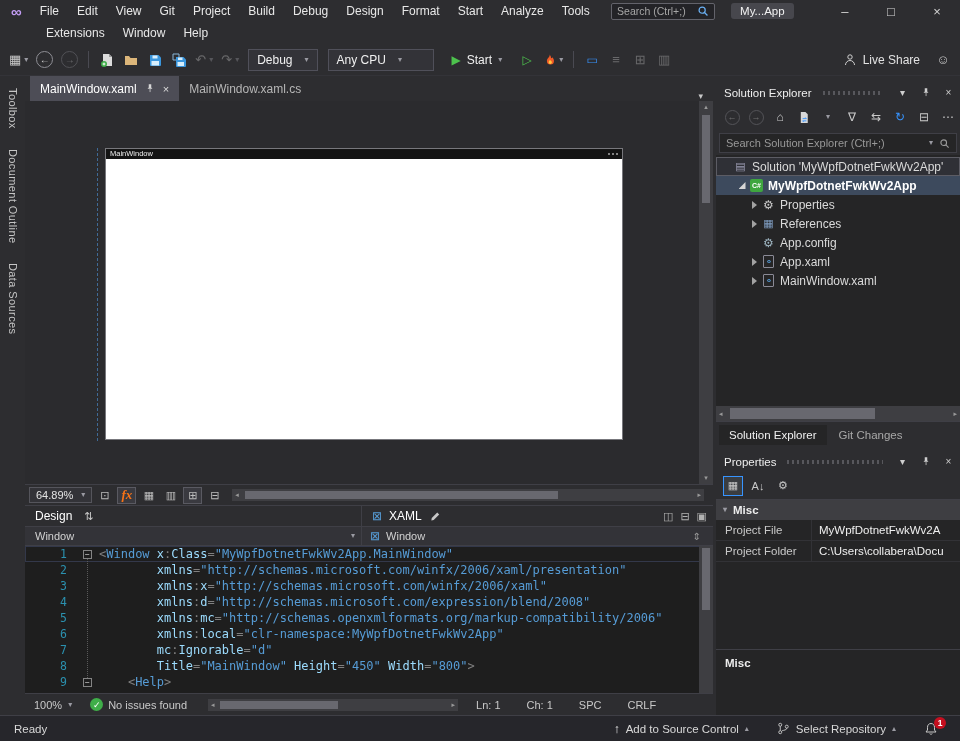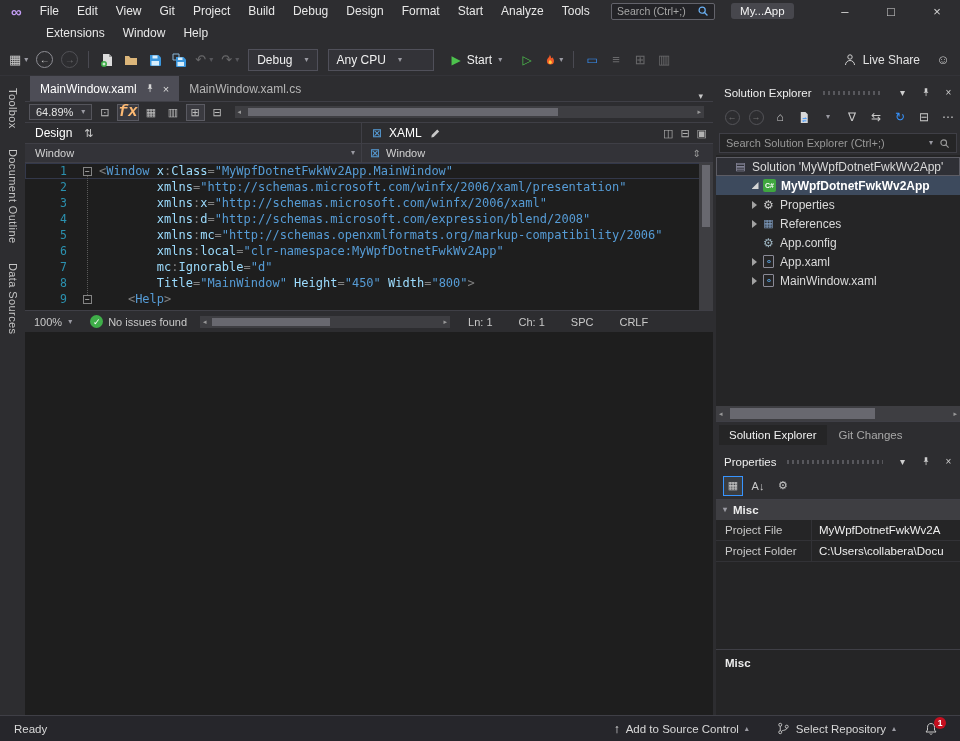--- a/index.html
+++ b/index.html
@@ -53,21 +53,21 @@
 .ddots i{width:2px;height:2px;background:#a8a8a8;border-radius:50%}
 .vscroll{position:absolute;right:0;top:0;bottom:0;width:14px;background:#3e3e42}
 .vscroll .arr{position:absolute;left:0;width:14px;height:12px;display:flex;align-items:center;justify-content:center;font-size:7px;color:#999}
 .vscroll .arr.b{bottom:0}
 .vthumb{position:absolute;left:3px;width:8px;background:#68686f}
 
 .dstat{height:21px;background:#2d2d30;border-top:1px solid #3f3f46;display:flex;align-items:center;padding:0 4px;gap:3px;flex:none}
 .zoombox{height:16px;border:1px solid #55555c;background:#333338;display:flex;align-items:center;gap:8px;padding:0 6px;font-size:11px;color:#e4e4e4;white-space:nowrap}
 .dicon{min-width:19px;height:17px;display:flex;align-items:center;justify-content:center;color:#bdbdbd;font-size:11px}
 .dicon.boxed{border:1px solid #5a5a62;background:#3a3a40}
-.fx{font-style:italic;font-weight:bold;font-family:Liberation Mono, monospace;font-size:16px;color:#fdba74}
+.fx{font-style:italic;font-weight:bold;font-family:Liberation Serif, serif;font-size:13px;color:#f97316}
 .hscroll{flex:1;height:12px;background:#3e3e42;margin:0 5px;position:relative;display:flex;align-items:center;justify-content:space-between;padding:0 3px;color:#999;font-size:7px}
 .hthumb{position:absolute;top:2px;bottom:2px;background:#68686f}
 .dstat .hthumb{left:13px;right:31%}
 
 .splitbar{height:22px;background:#2d2d30;border-top:1px solid #3f3f46;border-bottom:1px solid #3f3f46;display:flex;align-items:center;font-size:12px;flex:none}
 .split-left{width:336px;display:flex;align-items:center;gap:12px;padding-left:10px}
 .dlabel{color:#fff}
 .swapico{color:#c8c8c8;font-size:11px}
 .split-right{flex:1;height:100%;display:flex;align-items:center;gap:7px;border-left:1px solid #3f3f46;padding-left:10px}
 .xglyph{color:#569cd6;font-size:12px}
@@ -86,21 +86,21 @@
 .foldm{width:22px;flex:none;display:flex;align-items:center}
 .foldbox{width:9px;height:9px;border:1px solid #848484;color:#cccccc;font-size:8px;line-height:7px;text-align:center;margin-left:6px;background:#1e1e1e}
 .ct{white-space:pre}
 .tok-t{color:#569cd6}.tok-a{color:#9cdcfe}.tok-p{color:#808080}.tok-v{color:#569cd6}.tok-w{color:#d4d4d4}
 .fguide{position:absolute;left:62px;top:13px;height:119px;border-left:1px dotted #5a5a5a}
 .cvscroll{position:absolute;right:0;top:0;bottom:0;width:14px;background:#3e3e42}
 
 .estat{height:22px;background:#2d2d30;border-top:1px solid #3f3f46;display:flex;align-items:center;font-size:11px;color:#c9c9c9;flex:none}
 .ezoom{display:flex;align-items:center;gap:6px;padding:0 9px;white-space:nowrap}
 .okc{width:13px;height:13px;border-radius:50%;background:#3fae49;color:#fff;font-size:9px;display:flex;align-items:center;justify-content:center;margin:0 5px 0 9px}
-.issues{margin-right:8px;white-space:nowrap}
+.issues{margin-right:16px;white-space:nowrap}
 .estat .hscroll{max-width:250px}
 .estat .hthumb{left:12px;right:48%}
 .pos{padding:0 13px;white-space:nowrap}
 
 
 .vdivider{position:absolute;left:713px;top:76px;width:3px;height:639px;background:#2d2d30}
 .rightcol{position:absolute;left:716px;top:76px;width:244px;height:639px;background:#252526;display:flex;flex-direction:column}
 .rgap{height:6px;background:#2d2d30;flex:none}
 .panelhdr{height:21px;display:flex;align-items:center;padding:0 3px 0 8px;background:#2d2d30;font-size:11.5px;color:#eeeeee;gap:6px;flex:none;white-space:nowrap}
 .grip{flex:1;height:4px;margin:0 5px;background-image:repeating-linear-gradient(90deg,#57575c 0 2px,transparent 2px 5px)}
@@ -321,20 +321,38 @@
             </svg>
           </span>
         <span class="tabico">×</span>
       </div>
       <div class="etab">
         <span>MainWindow.xaml.cs</span>
       </div>
       <span class="tabbar-end">▾</span>
     </div>
 
+    <div class="designer">
+      <div class="dguide"></div>
+      <div class="dwindow">
+        <div class="dtitle">
+          <span>MainWindow</span>
+          <span class="ddots">
+              <i></i>
+              <i></i>
+              <i></i>
+            </span>
+        </div>
+      </div>
+      <div class="vscroll">
+        <span class="arr">▴</span>
+        <span class="vthumb" style="top:14px;height:88px"></span>
+        <span class="arr b">▾</span>
+      </div>
+    </div>
 
     <div class="dstat">
       <div class="zoombox">
           <span>64.89%</span>
           <span class="caret">▾</span>
         </div>
       <span class="dicon">⊡</span>
       <span class="dicon boxed fx">fx</span>
       <span class="dicon">▦</span>
       <span class="dicon">▥</span>
@@ -471,21 +489,21 @@
             </svg>
           </span>
       </div>
     </div>
     <div class="tree" id="setree">
         <div class="trow foc" style="padding-left: 4px;">
           <span class="chev none"></span>
           <span class="fi i-sln">▤</span>
           <span class="tlabel">Solution 'MyWpfDotnetFwkWv2App'</span>
         </div>
-        <div class="trow sel" style="padding-left: 33px;">
+        <div class="trow sel" style="padding-left: 20px;">
           <span class="chev expanded">
             <i></i>
           </span>
           <span class="fi">
             <span class="i-cs">C#</span>
           </span>
           <span class="tlabel b">MyWpfDotnetFwkWv2App</span>
         </div>
         <div class="trow" style="padding-left: 32px;">
           <span class="chev collapsed">

